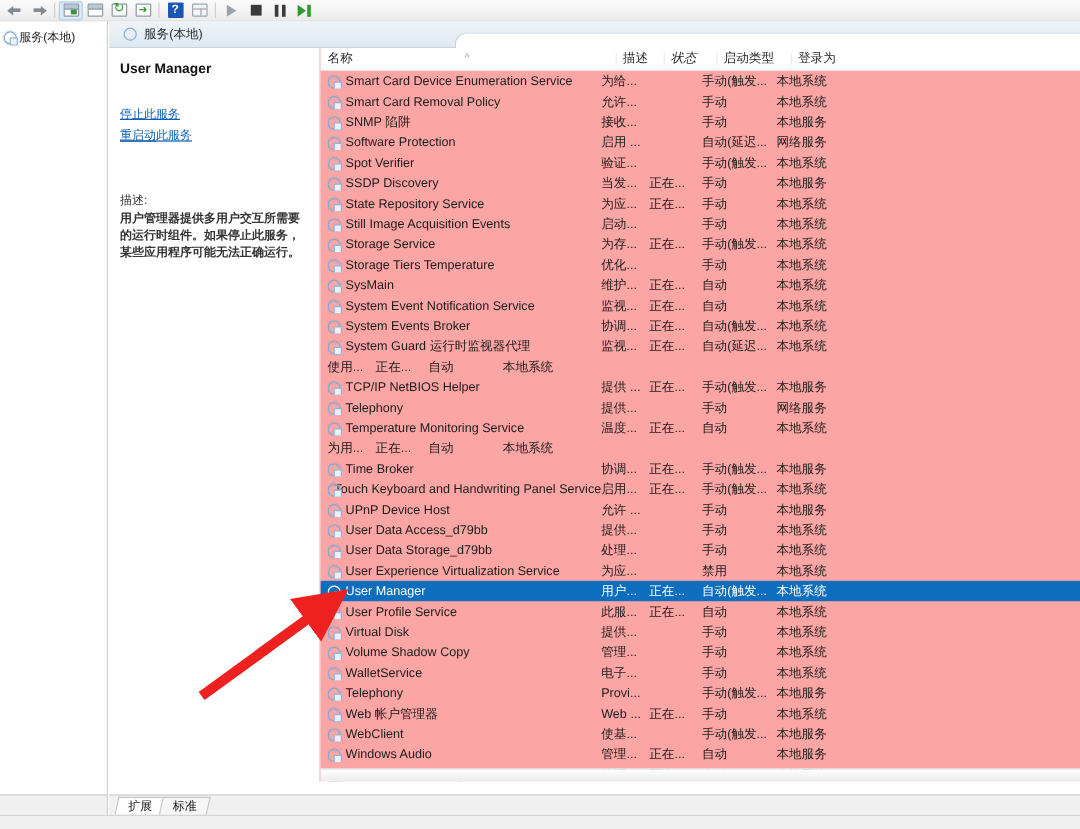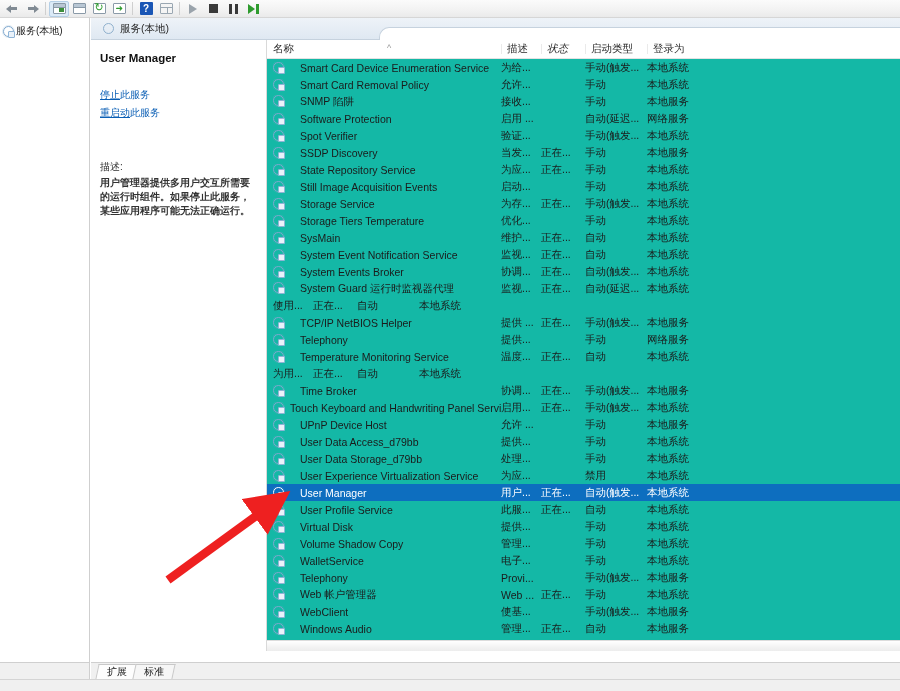--- a/index.html
+++ b/index.html
@@ -134,52 +134,52 @@
 
   .pane-body { position:relative; height:611px; display:flex; }
 
   
   .detail {
     width:176px; flex:0 0 176px; background:#ffffff;
     border-right:1px solid #d9d9d9; padding:12px 9px 0 9px;
   }
   .detail-title { font-size:11.5px; font-weight:bold; color:#111; margin-bottom:24px; }
   .detail-link {
-    font-size:10px; color:#0b5fb5; margin-bottom:4px; cursor:pointer; white-space:nowrap;
+    font-size:10px; color:#0b5fb5; margin-bottom:4px; cursor:pointer; white-space:nowrap;text-decoration:underline;
   }
   .detail-link .u { text-decoration:underline; }
   .detail-link .rest { color:#0b5fb5; }
   .detail-desc-label { font-size:10px; color:#333; margin-top:40px; margin-bottom:2px; }
   .detail-desc { font-size:10px; color:#333; line-height:14px;font-weight:bold; }
 
   
-  .list-wrap { flex:1 1 auto; position:relative; background:#14b8a6; overflow:hidden; }
+  .list-wrap { flex:1 1 auto; position:relative; background:#fca5a5; overflow:hidden; }
   .list-head {
     display:flex; height:19px; align-items:center;
     border-bottom:1px solid #e3e3e3; background:#fff;
     font-size:10.5px; color:#2b2b2b; position:relative;
   }
   .list-head .col { padding-left:6px; position:relative; }
   .list-head .col + .col::before {
     content:""; position:absolute; left:0; top:2px; bottom:2px; width:1px; background:#eaeaea;
   }
   .sort-caret {
     position:absolute; left:120px; top:2px; font-size:9px; color:#9a9a9a; line-height:1;
   }
   .col-name   { width:234px; }
-  .col-desc   { width:40px; }
+  .col-desc   { width:40px;margin-left:12px; }
   .col-status { width:44px;font-style:italic; }
   .col-start  { width:62px; }
   .col-logon  { width:60px; }
 
   .row {
     display:flex; align-items:center; height:17px;
     font-size:10.5px; color:#1b1b1b; white-space:nowrap; padding-left:6px;
   }
-  .row .cname { width:228px; display:flex; align-items:flex-start; gap:17px; overflow:hidden; }
+  .row .cname { width:228px; display:flex; align-items:center; gap:5px; overflow:hidden; }
   .row .cdesc { width:40px; }
   .row .cstat { width:44px; }
   .row .cstart{ width:62px; }
   .row .clog  { width:60px; }
   .row.selected { background:#0d6ebf; color:#ffffff; }
 
   
   .list-bottom-edge {
     position:absolute; left:0; right:0; bottom:0; height:11px;
     background:linear-gradient(to bottom,#ffffff 0%, #f3f3f3 60%, #ededed 100%);

